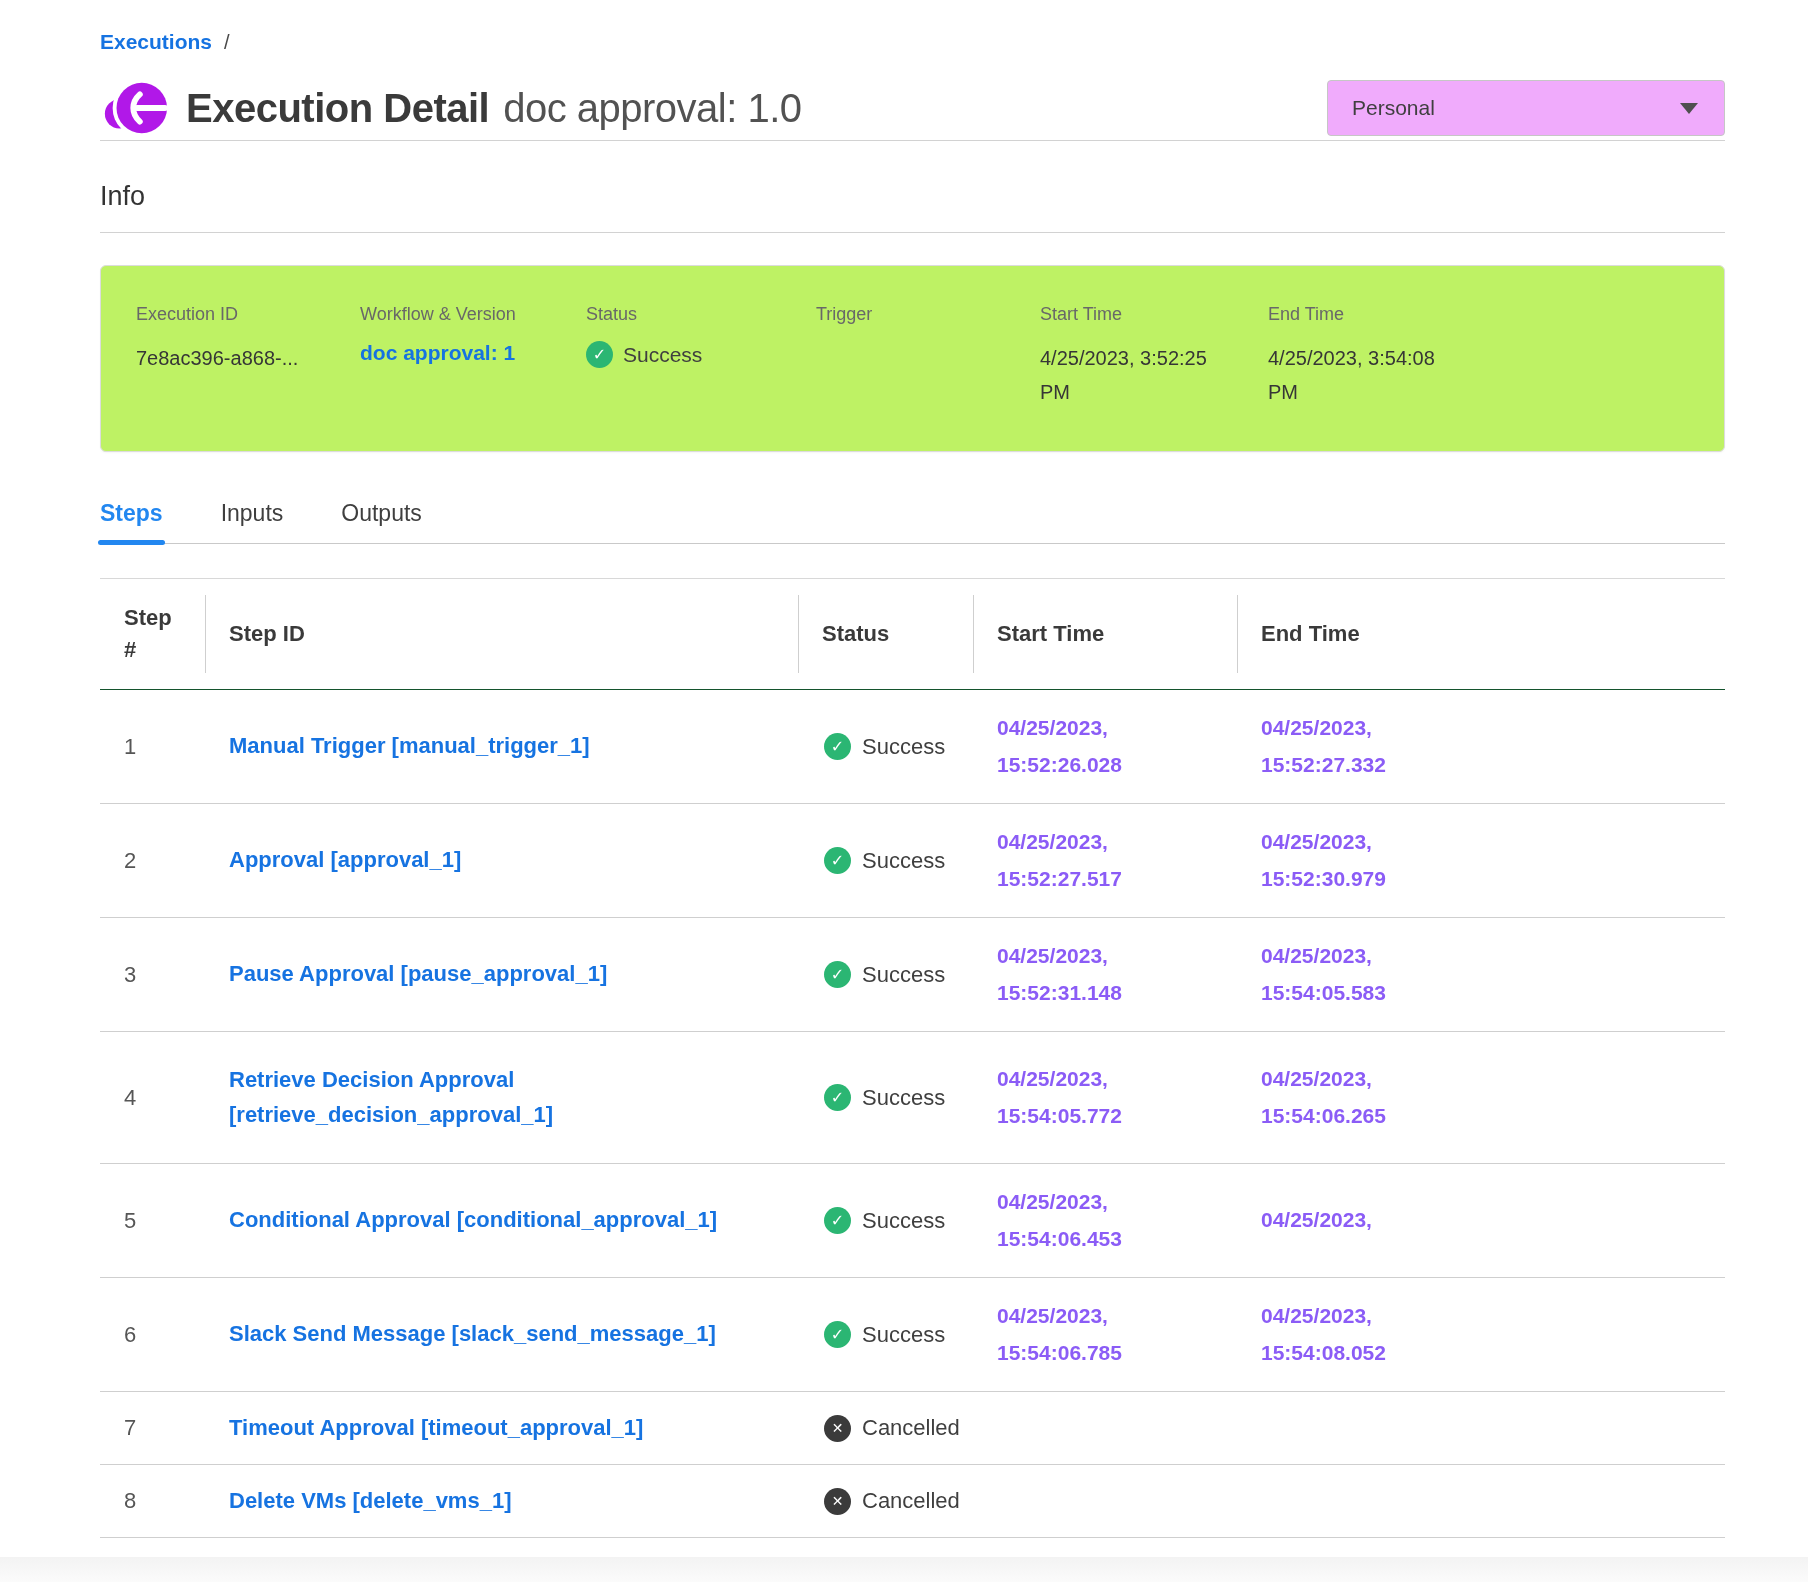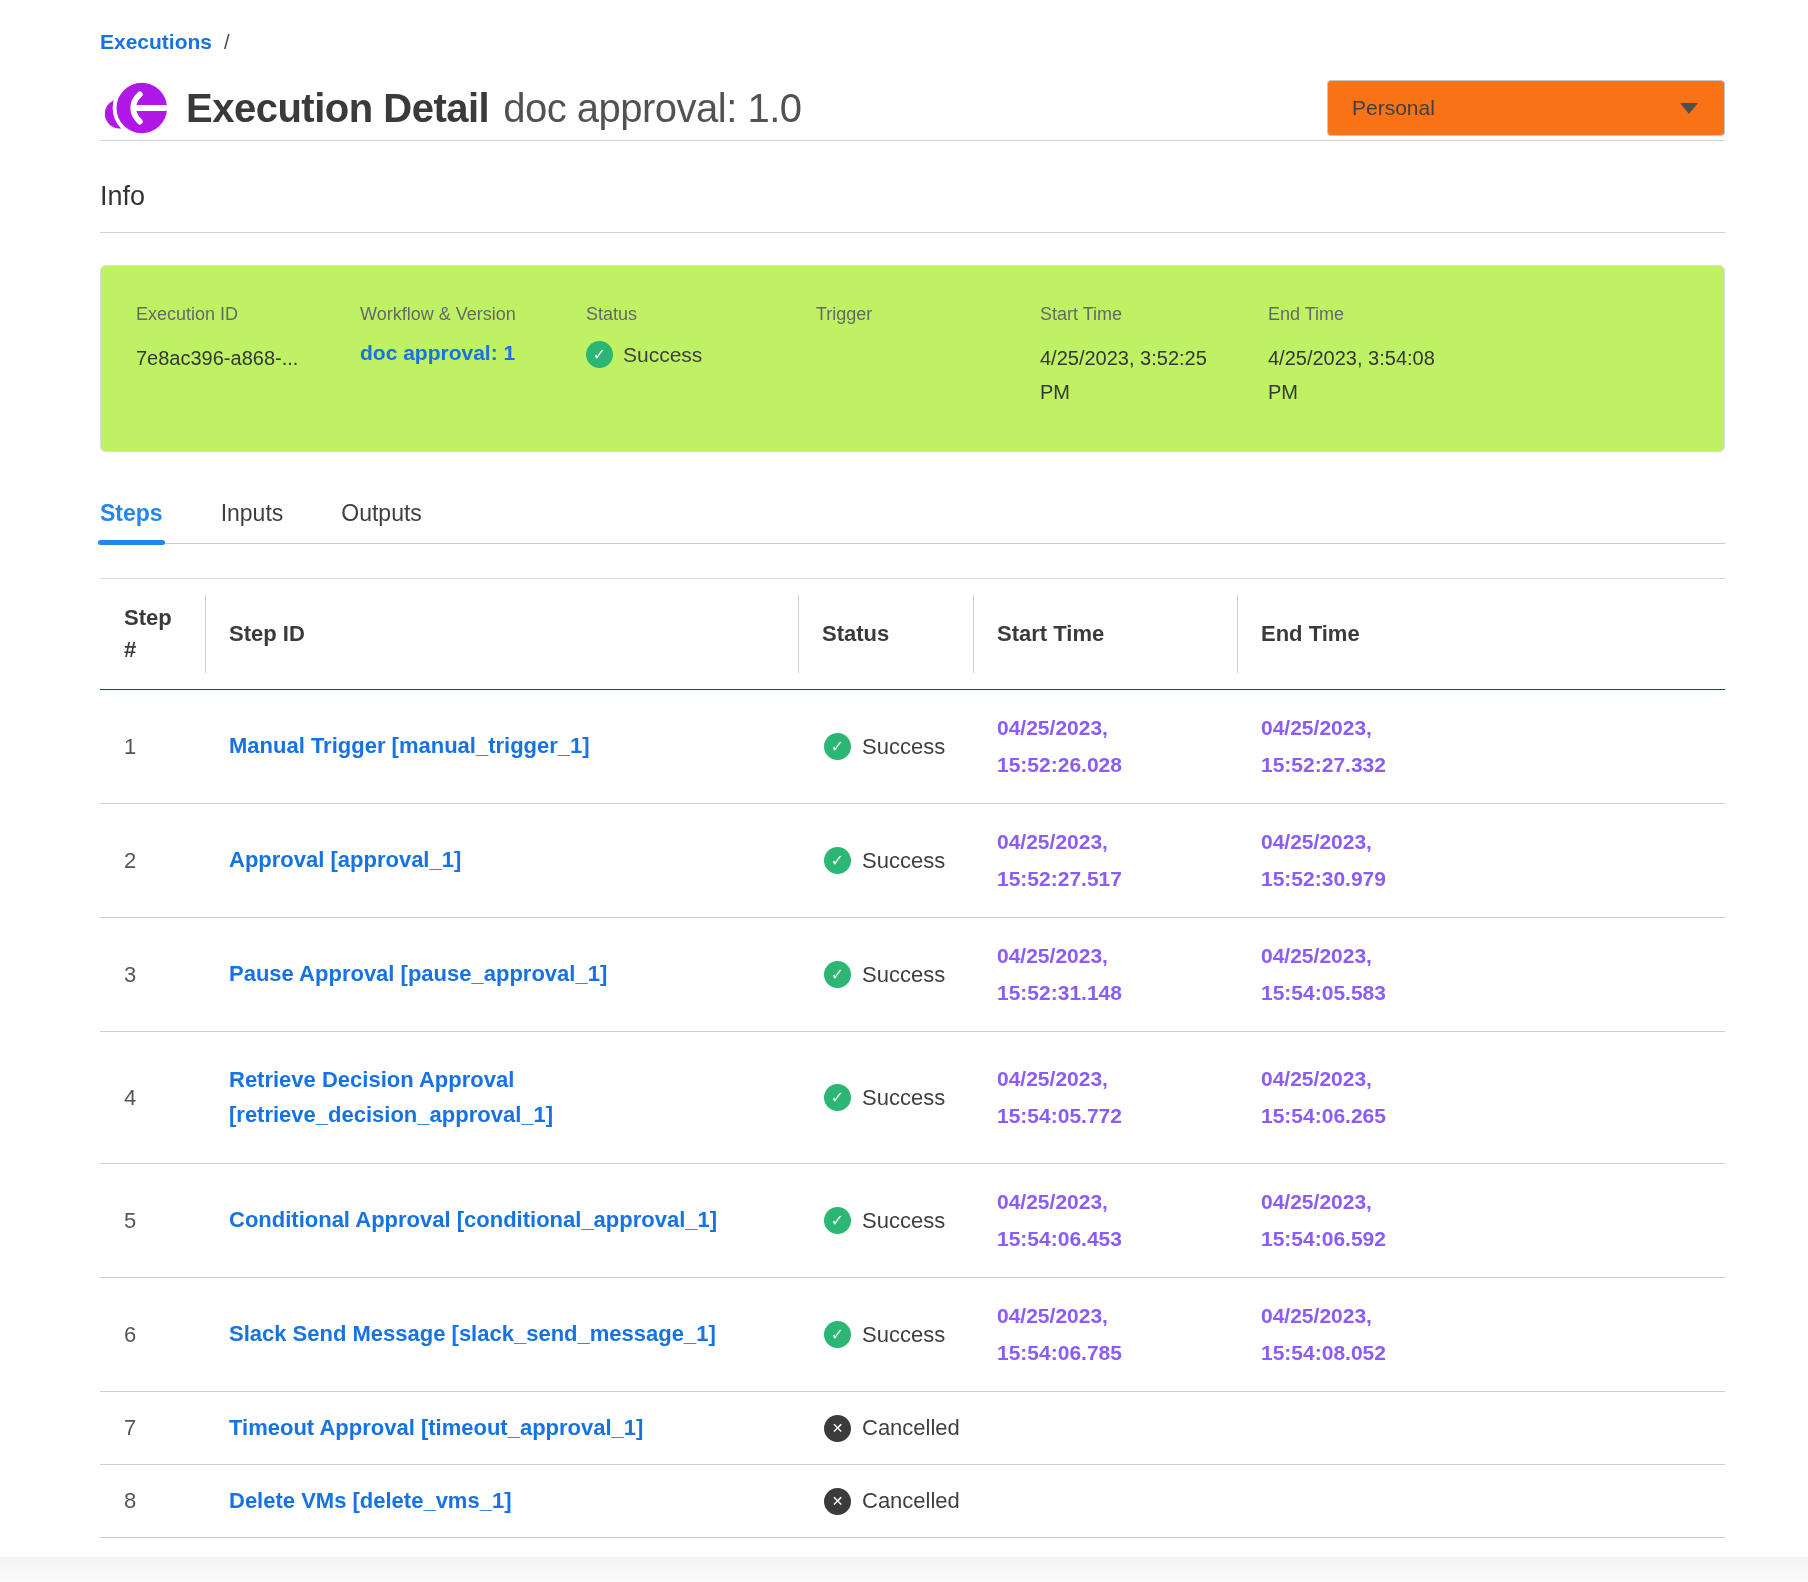--- a/index.html
+++ b/index.html
@@ -16,21 +16,21 @@
   .crumb-sep { color:#4a4a4a; font-size:20px; }
 
   
   .title-row { display:flex; align-items:center; margin-top:22px; }
   .logo { width:68px; height:64px; flex:0 0 auto; margin-right:18px; display:block; }
   .title-main { font-size:40px; font-weight:700; color:#3a3a3a; letter-spacing:-0.5px; }
   .title-sub { font-size:40px; font-weight:400; color:#525252; margin-left:14px; letter-spacing:-0.5px; }
   .scope-select {
     margin-left:auto; width:398px; height:56px; border:1px solid #c6c6c6; border-radius:4px;
     display:flex; align-items:center; justify-content:space-between; padding:0 26px 0 24px;
-    font-size:21px; color:#3f3f3f; cursor:pointer; background:#f97316;
+    font-size:21px; color:#3f3f3f; cursor:pointer; background:#f0abfc;
   }
   .caret { width:0; height:0; border-left:9px solid transparent; border-right:9px solid transparent; border-top:11px solid #4f4f4f; }
 
   hr.rule { border:none; border-top:1px solid #d2d2d2; margin:0; }
   .title-rule { margin-top:24px; }
 
   
   .info-title { font-size:27px; font-weight:400; color:#333; margin:40px 0 20px 0; }
   .info-card {
     margin-top:32px; border:1px solid #dcdcdc; border-radius:6px; background:#bef264;
@@ -238,21 +238,20 @@
       <div class="cell status-cell">
           <span class="status-icon success"></span>
           <span class="status-text">Success</span>
         </div>
       <div class="cell time-cell">
           <span>04/25/2023,</span>
           <span>15:54:06.453</span>
         </div>
       <div class="cell time-cell">
           <span>04/25/2023,</span>
-          <span>15:54:06.592</span>
         </div>
     </div>
 
     <div class="trow tall">
       <div class="cell num">6</div>
       <div class="cell step"><a>Slack Send Message [slack_send_message_1]</a></div>
       <div class="cell status-cell">
           <span class="status-icon success"></span>
           <span class="status-text">Success</span>
         </div>

